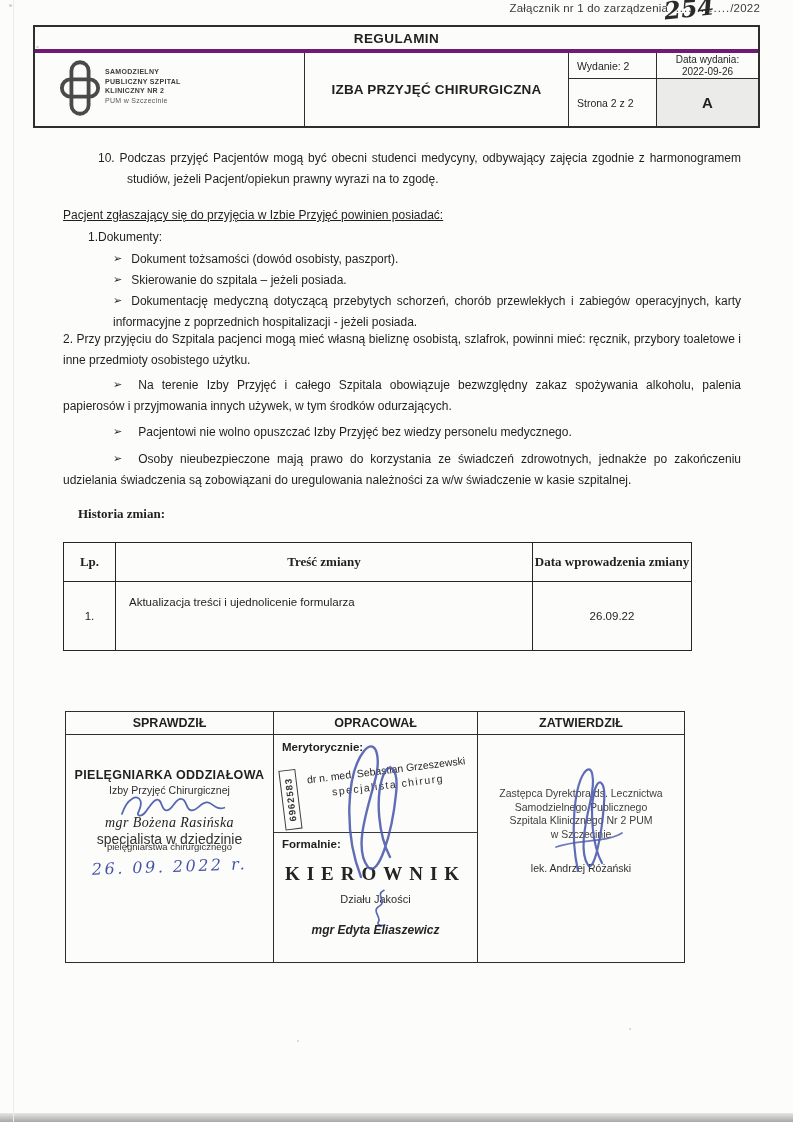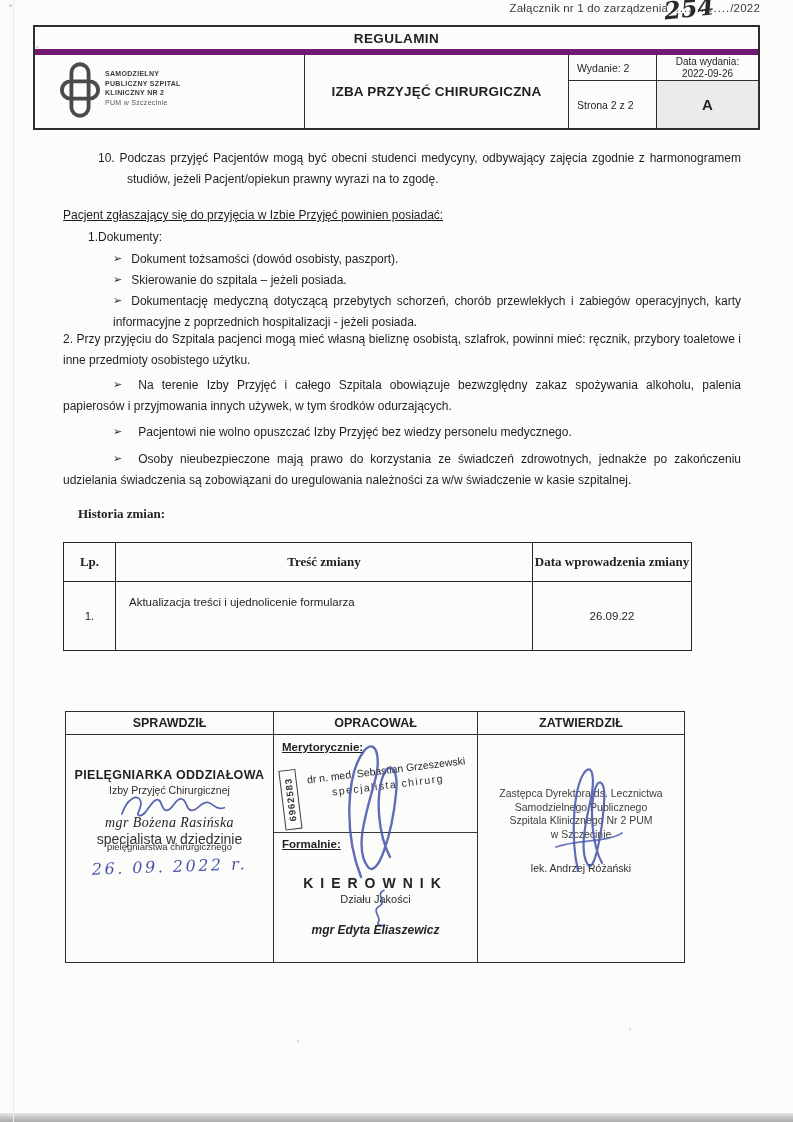--- a/index.html
+++ b/index.html
@@ -14,21 +14,21 @@
   .edge-left{position:absolute;left:13px;top:0;width:1px;height:100%;background:#ececea;}
   .speck{position:absolute;background:#cfcfcd;border-radius:50%;}
   
   .annotation{position:absolute;top:2px;right:33px;font-size:11.5px;color:#3a3a3a;
     letter-spacing:.2px;white-space:nowrap;}
   .annotation .dots{letter-spacing:1px;}
   .hand-number{position:absolute;left:664px;top:-6px;font-family:"DejaVu Serif",serif;
     font-style:italic;font-size:24px;font-weight:600;color:#2a2a2a;transform:rotate(-6deg);}
   
   .header-table{position:absolute;left:33px;top:25px;width:727px;border:2px solid #2e2e2e;box-sizing:border-box;}
-  .ht-row1{height:22px;border-bottom:6px solid #701a75;display:flex;align-items:center;justify-content:center;
+  .ht-row1{height:22px;border-bottom:4px solid #701a75;display:flex;align-items:center;justify-content:center;
     font-size:13.5px;font-weight:bold;letter-spacing:.4px;}
   .ht-row2{display:flex;height:73px;}
   .cell-logo{width:270px;border-right:1.6px solid #2e2e2e;position:relative;box-sizing:border-box;}
   .cell-title{flex:1;border-right:1.6px solid #2e2e2e;display:flex;align-items:center;justify-content:center;
     font-size:13.5px;font-weight:bold;box-sizing:border-box;letter-spacing:.2px;}
   .cell-meta{width:189px;display:grid;grid-template-columns:88px 1fr;grid-template-rows:26px 1fr;box-sizing:border-box;}
   .meta-cell{box-sizing:border-box;font-size:10.5px;display:flex;align-items:center;}
   .mc-wydanie{border-right:1.4px solid #2e2e2e;border-bottom:1.4px solid #2e2e2e;padding-left:8px;}
   .mc-dw{border-bottom:1.4px solid #2e2e2e;flex-direction:column;justify-content:center;line-height:11.5px;font-size:10px;}
   .mc-strona{border-right:1.4px solid #2e2e2e;padding-left:8px;}
@@ -72,31 +72,31 @@
   .sig-cell{position:relative;box-sizing:border-box;}
   .sc-r{border-right:1.4px solid #2e2e2e;}
   .ctr{position:absolute;left:0;width:100%;text-align:center;}
   .op-title{top:33px;font-size:12.5px;font-weight:bold;letter-spacing:.3px;}
   .op-sub{top:49px;font-size:10.5px;color:#2e2e2e;}
   .op-name{top:80px;font-family:"Liberation Serif",serif;font-style:italic;font-size:14px;color:#242424;letter-spacing:.4px;}
   .op-spec1{top:96px;font-size:14px;color:#333;}
   .op-spec2{top:106px;font-size:9.5px;color:#333;}
   .op-date{top:122px;font-family:"DejaVu Serif",serif;font-style:italic;font-size:16px;color:#4453a6;
     letter-spacing:2.5px;transform:rotate(-2deg);}
-  .lbl-u{position:absolute;left:8px;font-size:11.5px;font-weight:bold;text-decoration:underline;}
+  .lbl-u{position:absolute;left:8px;font-size:11.5px;font-weight:bold;}
   .merytorycznie{top:6px;} .formalnie{top:103px;}
   .mid-divider{position:absolute;left:0;top:97px;width:100%;border-top:1.6px solid #3a3a3a;}
   .stamp{position:absolute;left:6px;top:30px;width:194px;transform:rotate(-7deg);}
   .stamp-numbox{position:absolute;left:0;top:-6px;width:15px;height:58px;border:1.6px solid #3f3f3f;
     display:flex;align-items:center;justify-content:center;}
   .stamp-num{writing-mode:vertical-rl;transform:rotate(180deg);font-size:9.5px;font-weight:bold;
     letter-spacing:1px;color:#333;}
   .stamp-name{margin-left:20px;font-size:10.5px;color:#262626;text-align:center;}
   .stamp-title{margin-left:20px;font-size:10.5px;color:#2e2e2e;text-align:center;letter-spacing:1.5px;margin-top:3px;}
-  .kierownik{top:140px;font-size:14px;font-weight:bold;letter-spacing:7px;color:#242424;}
+  .kierownik{top:128px;font-size:19px;font-weight:bold;letter-spacing:7px;color:#242424;font-family:Liberation Serif, serif;}
   .kierownik-sub{top:158px;font-size:11px;color:#2b2b2b;}
   .sp-name{top:188px;font-size:12px;font-weight:bold;font-style:italic;color:#242424;}
   .zt-lines{top:52px;font-size:10.5px;line-height:13.5px;color:#3e3e3e;font-weight:500;}
   .zt-name{top:127px;font-size:10.5px;color:#303030;}
   .sig-svg{position:absolute;pointer-events:none;}
 </style>
 </head>
 <body>
 
 <div class="page">

